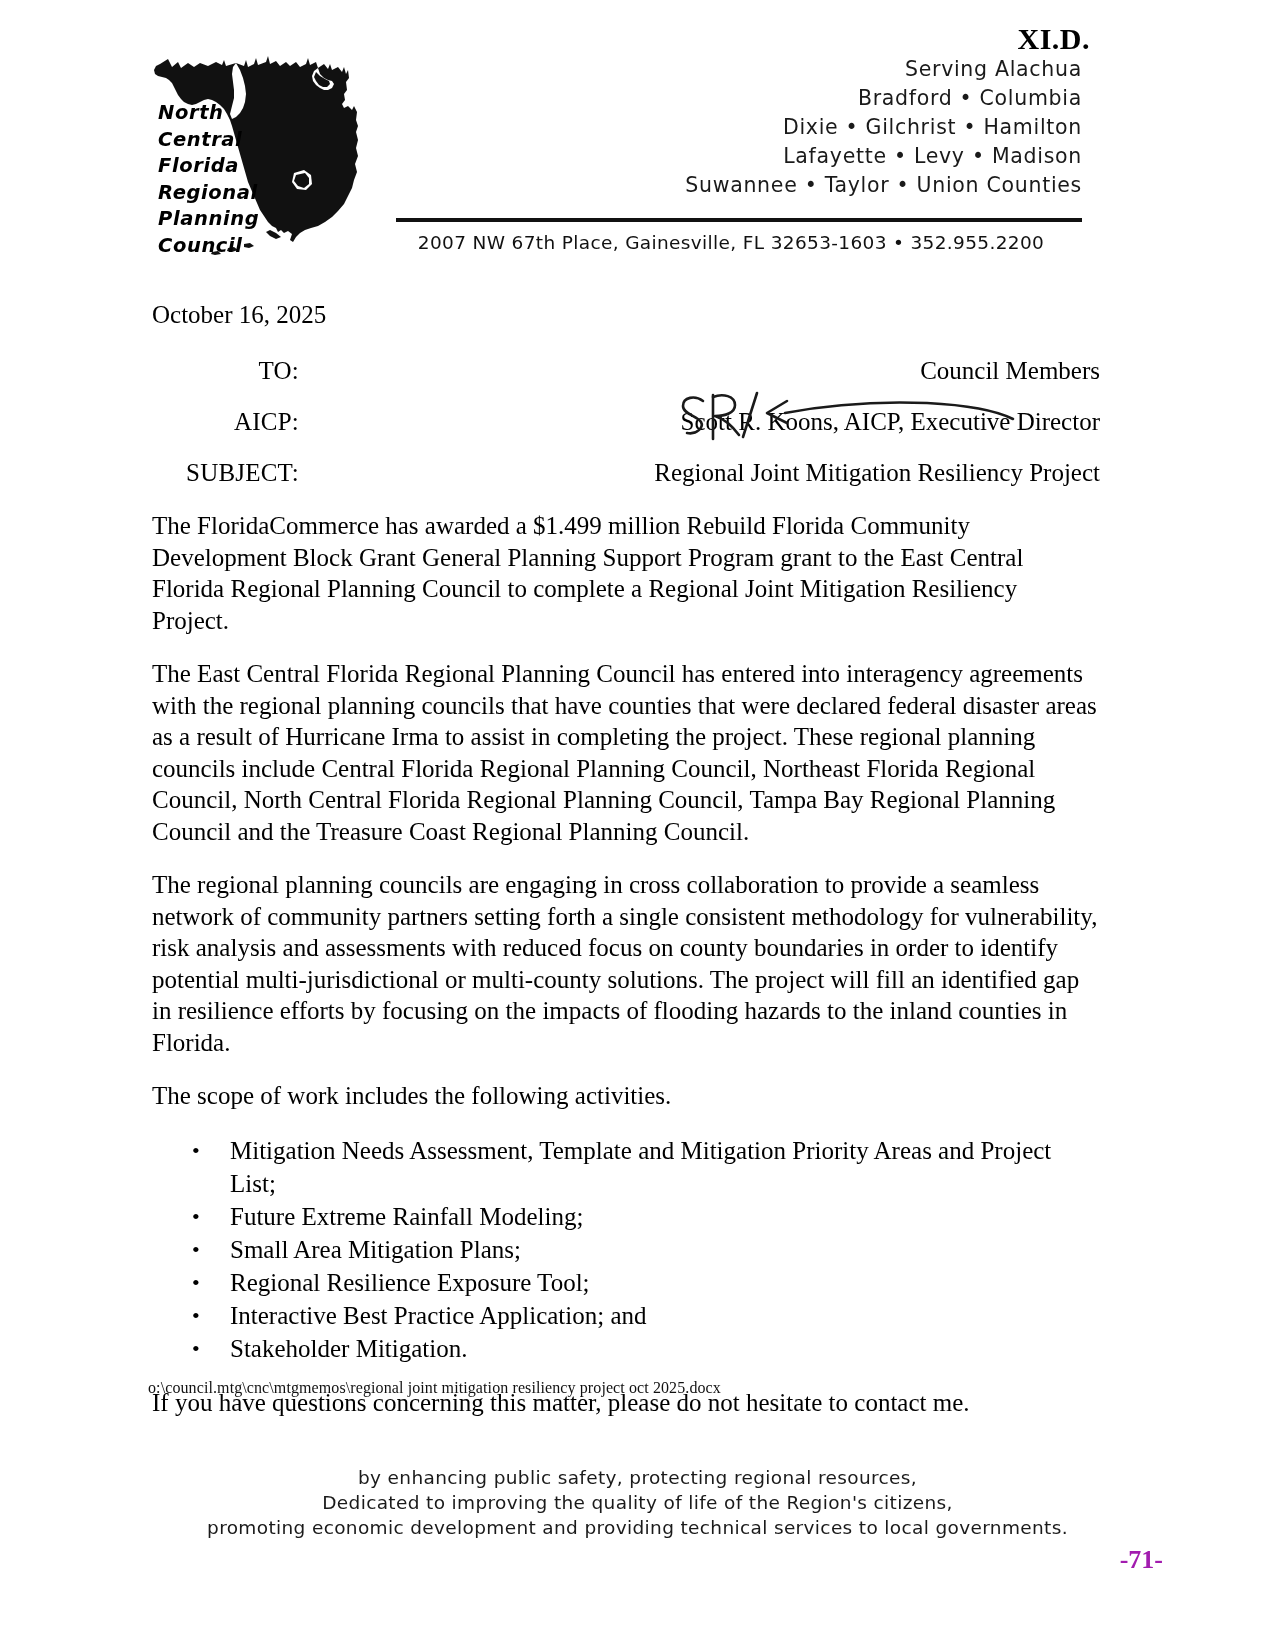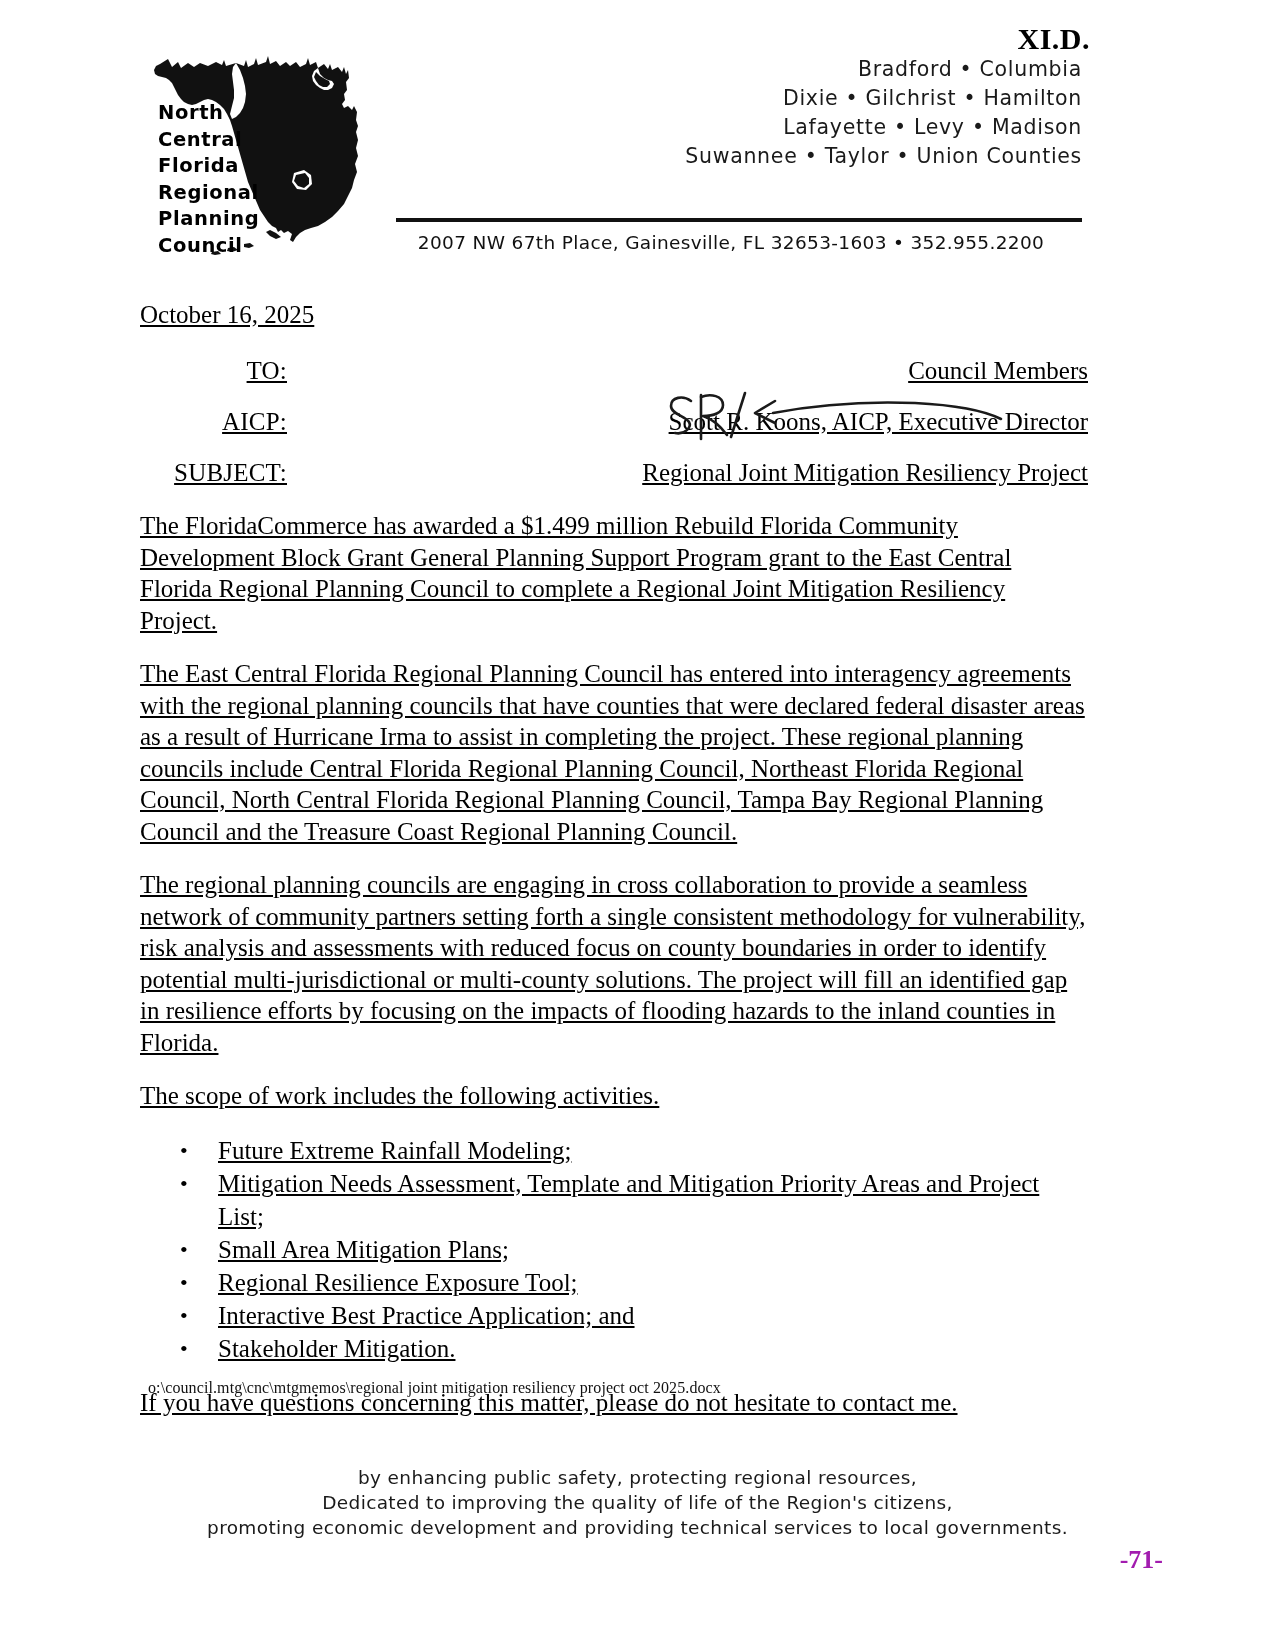--- a/index.html
+++ b/index.html
@@ -51,20 +51,21 @@
     position: absolute;
     left: 10px;
     top: 66px;
     font-family: "DejaVu Sans", sans-serif;
     font-weight: bold;
     font-size: 19.5px;
     line-height: 26.5px;
     letter-spacing: 0.6px;
     color: #000;
     white-space: pre-line;
+    font-style: italic;
   }
 
   .org-info {
     position: absolute;
     left: 560px;
     top: 55px;
     width: 522px;
     text-align: right;
     font-family: "DejaVu Sans", sans-serif;
     font-size: 20.5px;
@@ -103,24 +104,23 @@
     font-family: "DejaVu Sans", sans-serif;
     font-size: 18.5px;
     letter-spacing: 0.35px;
     white-space: nowrap;
     color: #111;
   }
 
   
   .body-area {
     position: absolute;
-    left: 140px;
+    left: 152px;
     top: 298px;
     width: 948px;
-    text-decoration: underline;
   }
 
   .memo-date {
     font-size: 25px;
     line-height: 34px;
     margin-bottom: 22px;
   }
 
   .memo-fields {
     position: relative;
@@ -237,20 +237,21 @@
       </svg>
       <div class="logo-words">North
 Central
 Florida
 Regional
 Planning
 Council</div>
     </div>
 
     <div class="org-info">
+      <div class="line">Serving  Alachua</div>
       <div class="line">Bradford • Columbia</div>
       <div class="line">Dixie • Gilchrist • Hamilton</div>
       <div class="line">Lafayette • Levy • Madison</div>
       <div class="line">Suwannee • Taylor • Union  Counties</div>
     </div>
 
     <div class="rule"></div>
 
     <div class="address-line">2007 NW 67th Place, Gainesville, FL 32653-1603 • 352.955.2200</div>
   </div>
@@ -287,22 +288,22 @@
       </div>
 
     </div>
 
     <p class="para">The FloridaCommerce has awarded a $1.499 million Rebuild Florida Community Development Block Grant General Planning Support Program grant to the East Central Florida Regional Planning Council to complete a Regional Joint Mitigation Resiliency Project.</p>
     <p class="para">The East Central Florida Regional Planning Council has entered into interagency agreements with the regional planning councils that have counties that were declared federal disaster areas as a result of Hurricane Irma to assist in completing the project.  These regional planning councils include Central Florida Regional Planning Council, Northeast Florida Regional Council, North Central Florida Regional Planning Council, Tampa Bay Regional Planning Council and the Treasure Coast Regional Planning Council.</p>
     <p class="para">The regional planning councils are engaging in cross collaboration to provide a seamless network of community partners setting forth a single consistent methodology for vulnerability, risk analysis and assessments with reduced focus on county boundaries in order to identify potential multi-jurisdictional or multi-county solutions.  The project will fill an identified gap in resilience efforts by focusing on the impacts of flooding hazards to the inland counties in Florida.</p>
     <p class="para">The scope of work includes the following activities.</p>
 
     <ul class="activities">
+      <li>Mitigation Needs Assessment, Template and Mitigation Priority Areas and Project List;</li>
       <li>Future Extreme Rainfall Modeling;</li>
-      <li>Mitigation Needs Assessment, Template and Mitigation Priority Areas and Project List;</li>
       <li>Small Area Mitigation Plans;</li>
       <li>Regional Resilience Exposure Tool;</li>
       <li>Interactive Best Practice Application; and</li>
       <li>Stakeholder Mitigation.</li>
     </ul>
 
     <p class="para">If you have questions concerning this matter, please do not hesitate to contact me.</p>
   </div>
 
   <div class="filepath">o:\council.mtg\cnc\mtgmemos\regional joint mitigation resiliency project oct 2025.docx</div>

